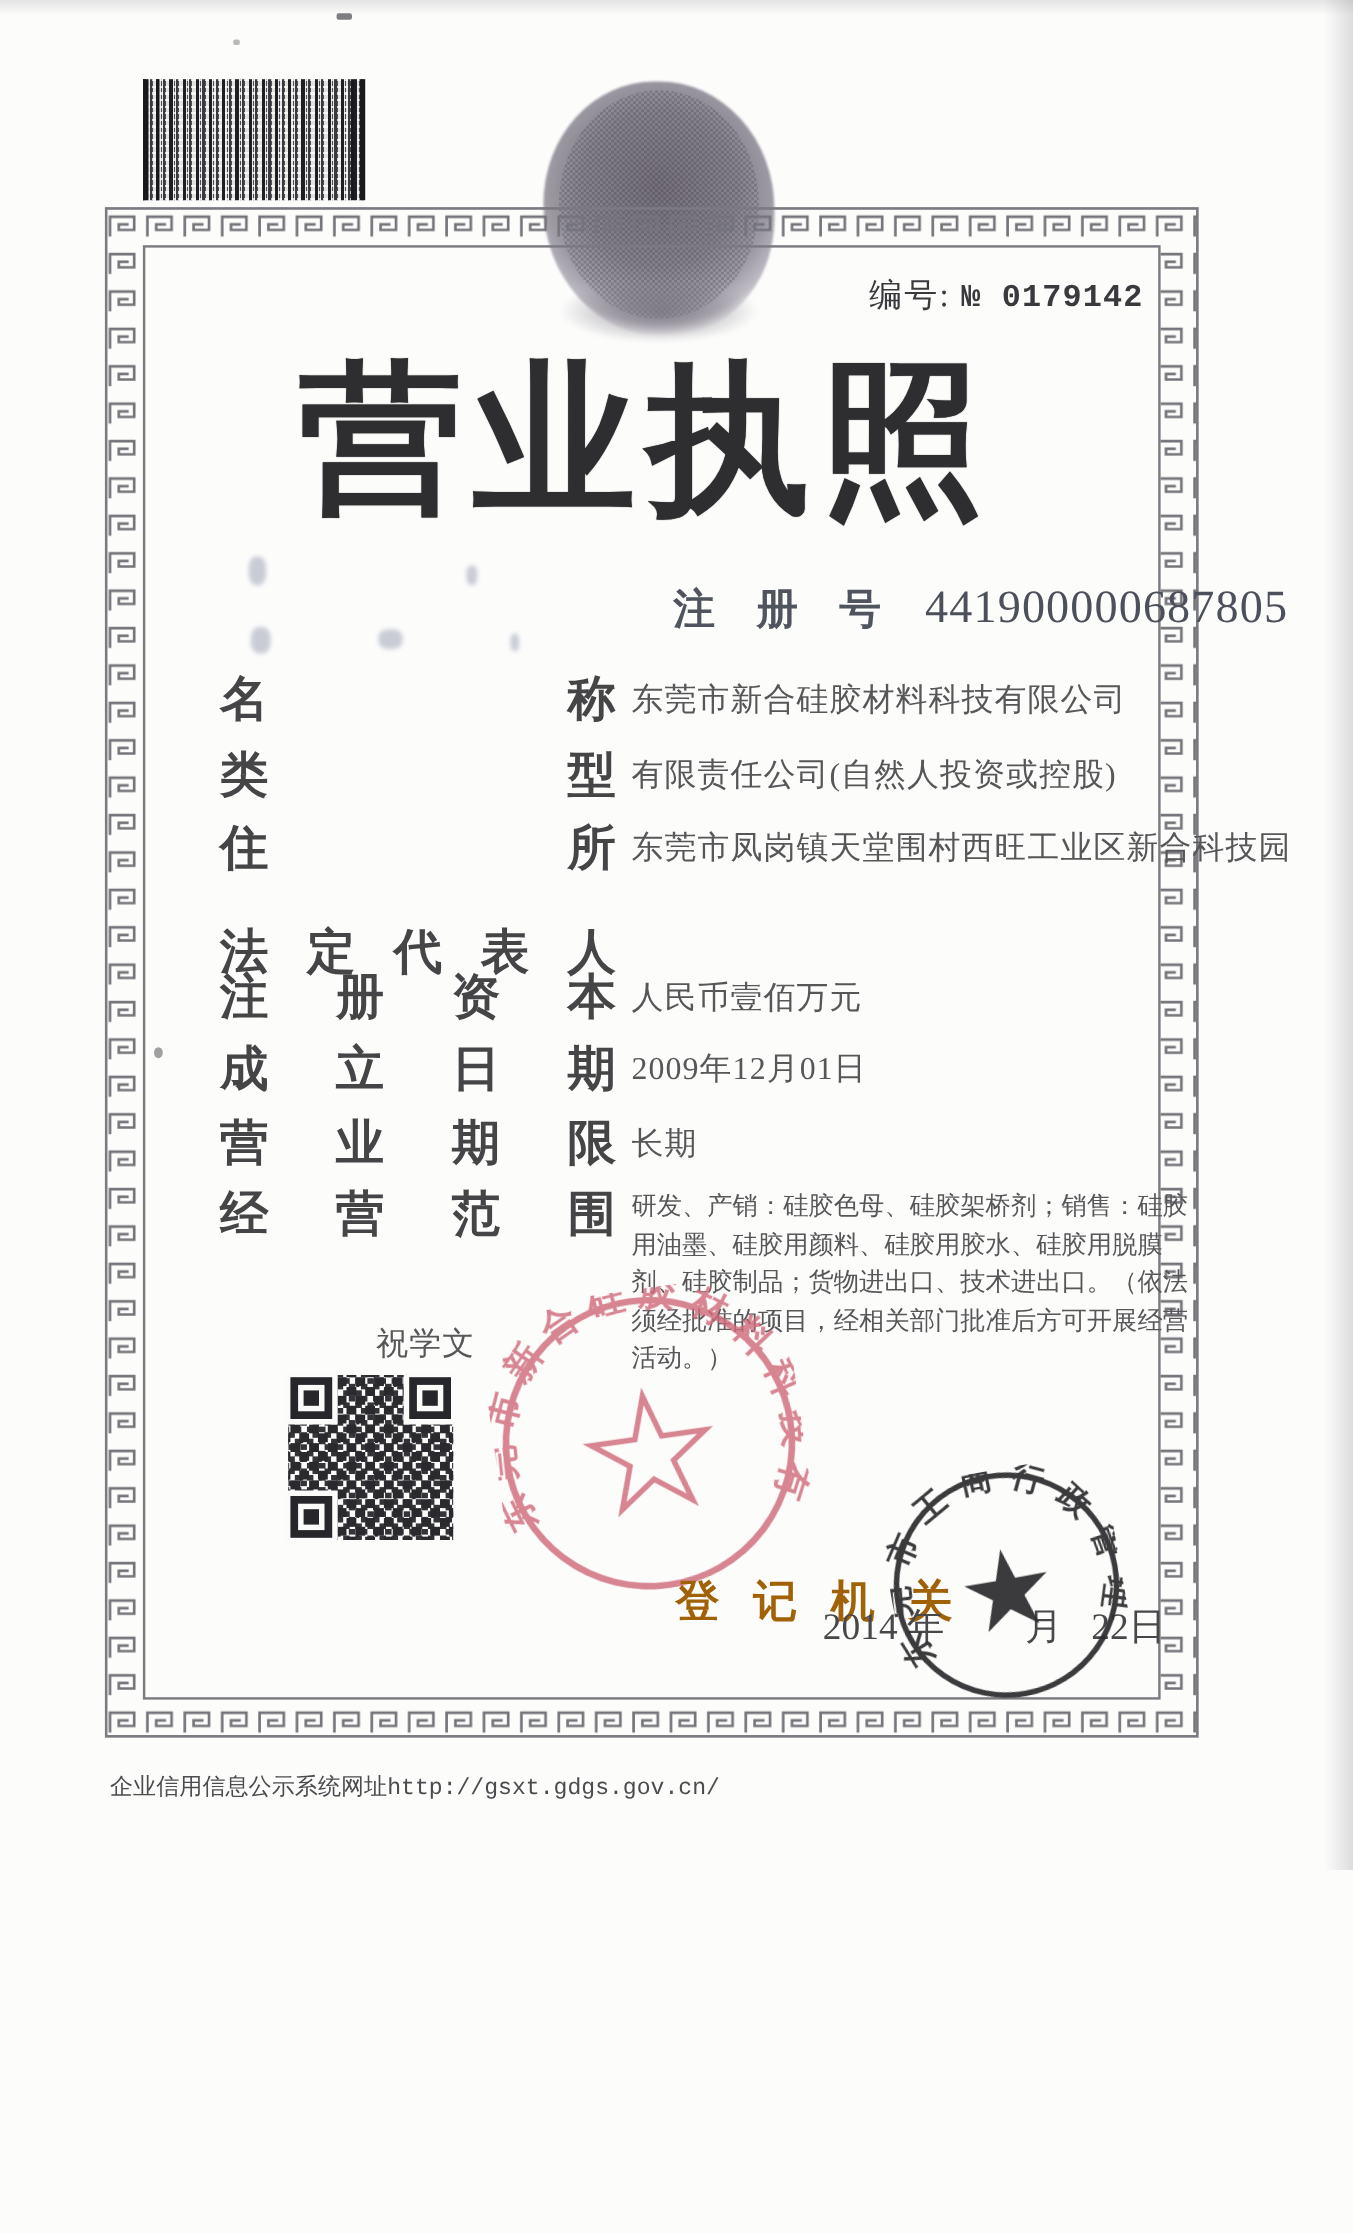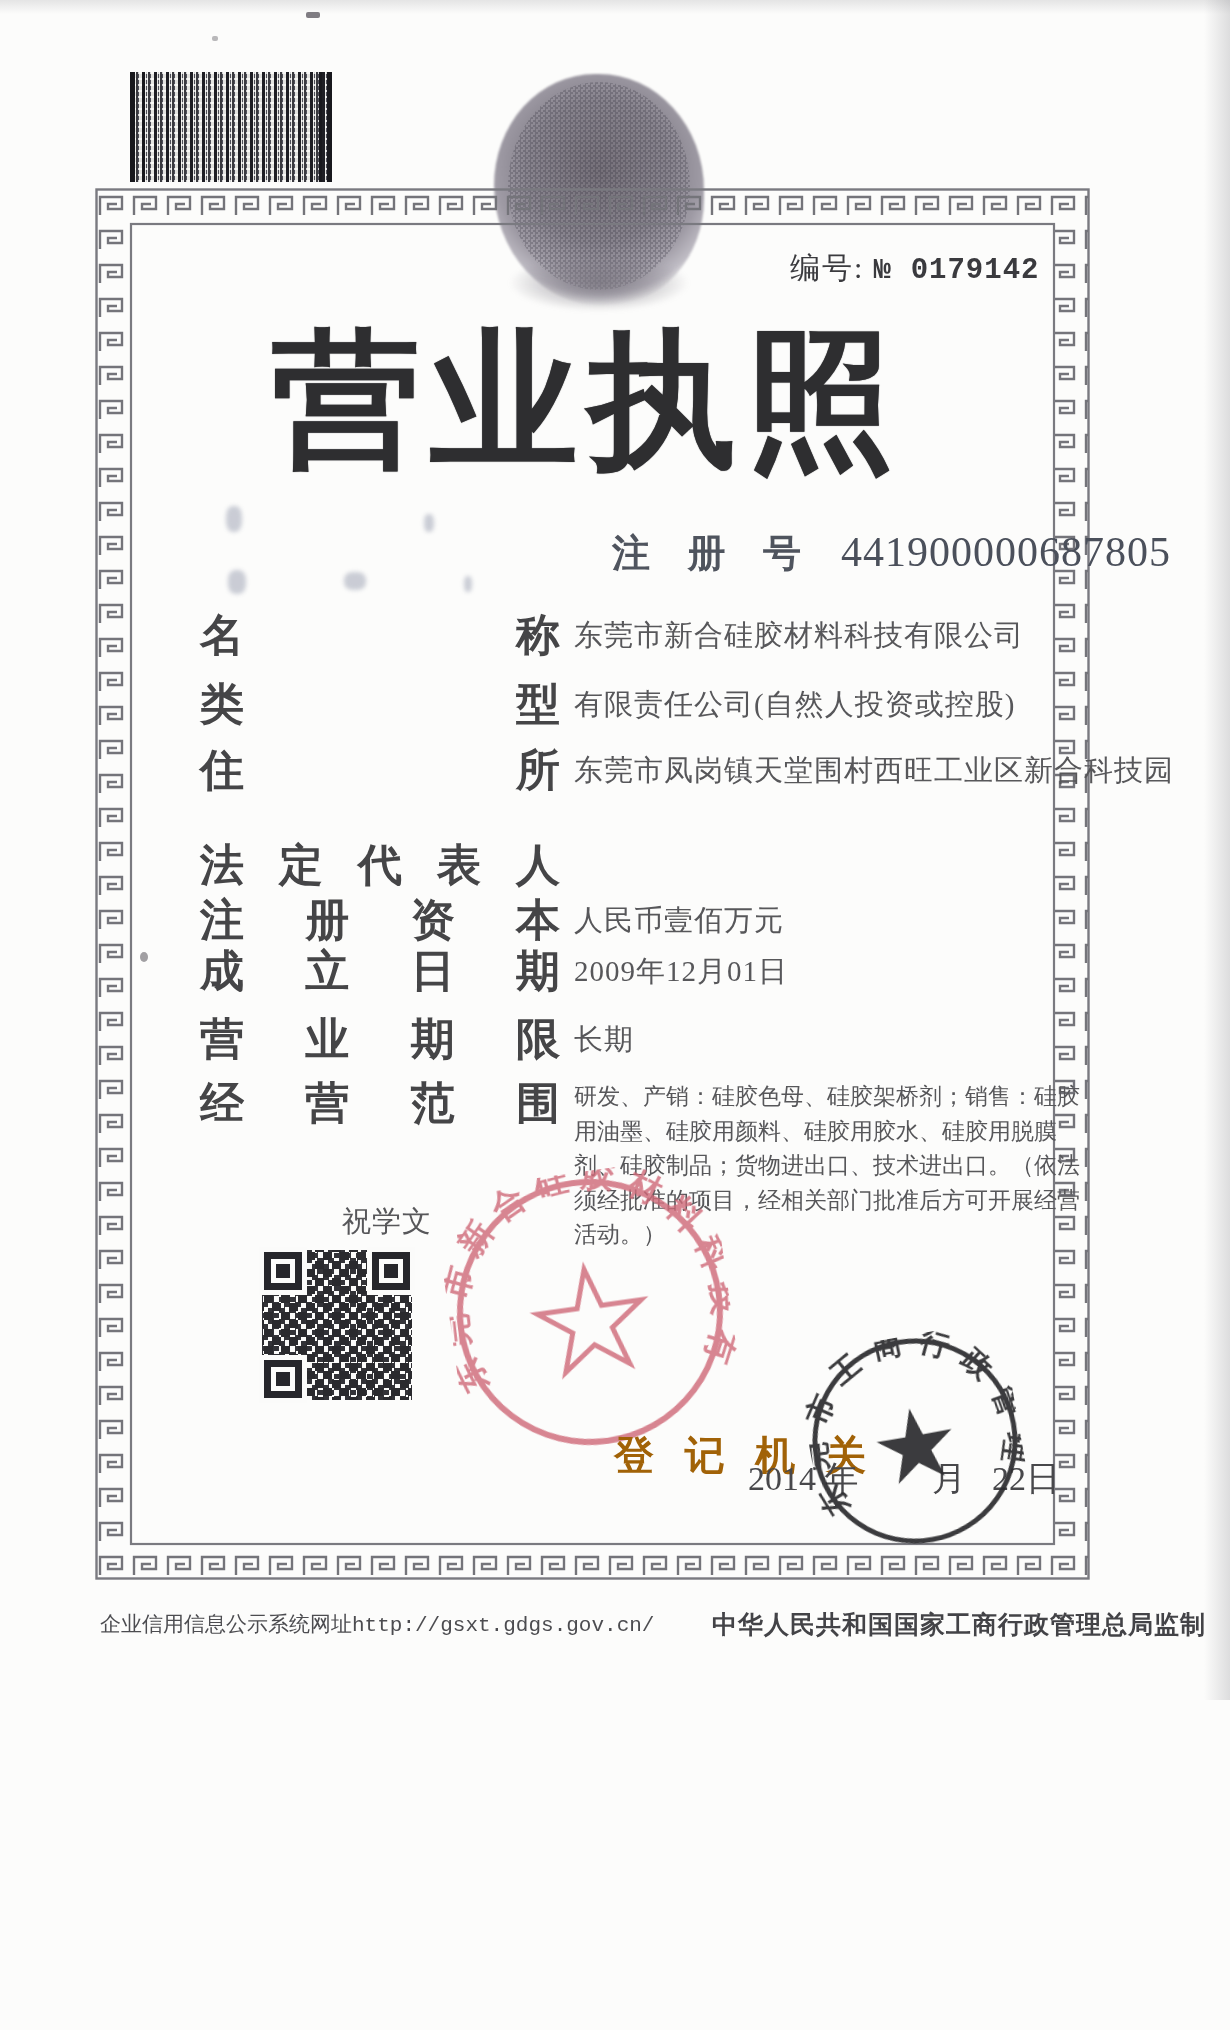--- a/index.html
+++ b/index.html
@@ -180,21 +180,21 @@
     <div class="val">东莞市凤岗镇天堂围村西旺工业区新合科技园</div>
   </div>
   <div class="row" style="top:681px;">
     <div class="lbl">类型</div>
     <div class="val">有限责任公司(自然人投资或控股)</div>
   </div>
   <div class="row" style="top:842px;flex-direction:column;">
     <div class="lbl">法定代表人</div>
     <div class="val">祝学文</div>
   </div>
-  <div class="row" style="top:883px;margin-top:14px;">
+  <div class="row" style="top:883px;">
     <div class="lbl">注册资本</div>
     <div class="val">人民币壹佰万元</div>
   </div>
   <div class="row" style="top:948px;">
     <div class="lbl">成立日期</div>
     <div class="val">2009年12月01日</div>
   </div>
   <div class="row" style="top:1016px;">
     <div class="lbl">营业期限</div>
     <div class="val">长期</div>
@@ -239,15 +239,14 @@
       <circle cx="105" cy="105" r="100" fill="none" stroke="#2b2b2e" stroke-width="5"></circle>
       <polygon points="105,72 113.9,99.7 143,99.6 119.5,116.7 128.5,144.4 105,127.2 81.5,144.4 90.5,116.7 67,99.6 96.1,99.7" fill="#2b2b2e"></polygon>
       <path id="blackArc" d="M 33 160 A 90 90 0 1 1 177 160" fill="none"></path>
       <text font-size="29" letter-spacing="14" fill="#2b2b2e" font-family="Liberation Serif, serif" font-weight="700">
         <textPath href="#blackArc" startOffset="2">东莞市工商行政管理局</textPath>
       </text>
     </svg>
   </div>
 
   <div class="footer-left">企业信用信息公示系统网址http://gsxt.gdgs.gov.cn/</div>
-  <div class="footer-right">中华人民共和国国家工商行政管理总局监制</div>
 
 </div>
 
 </body></html>

